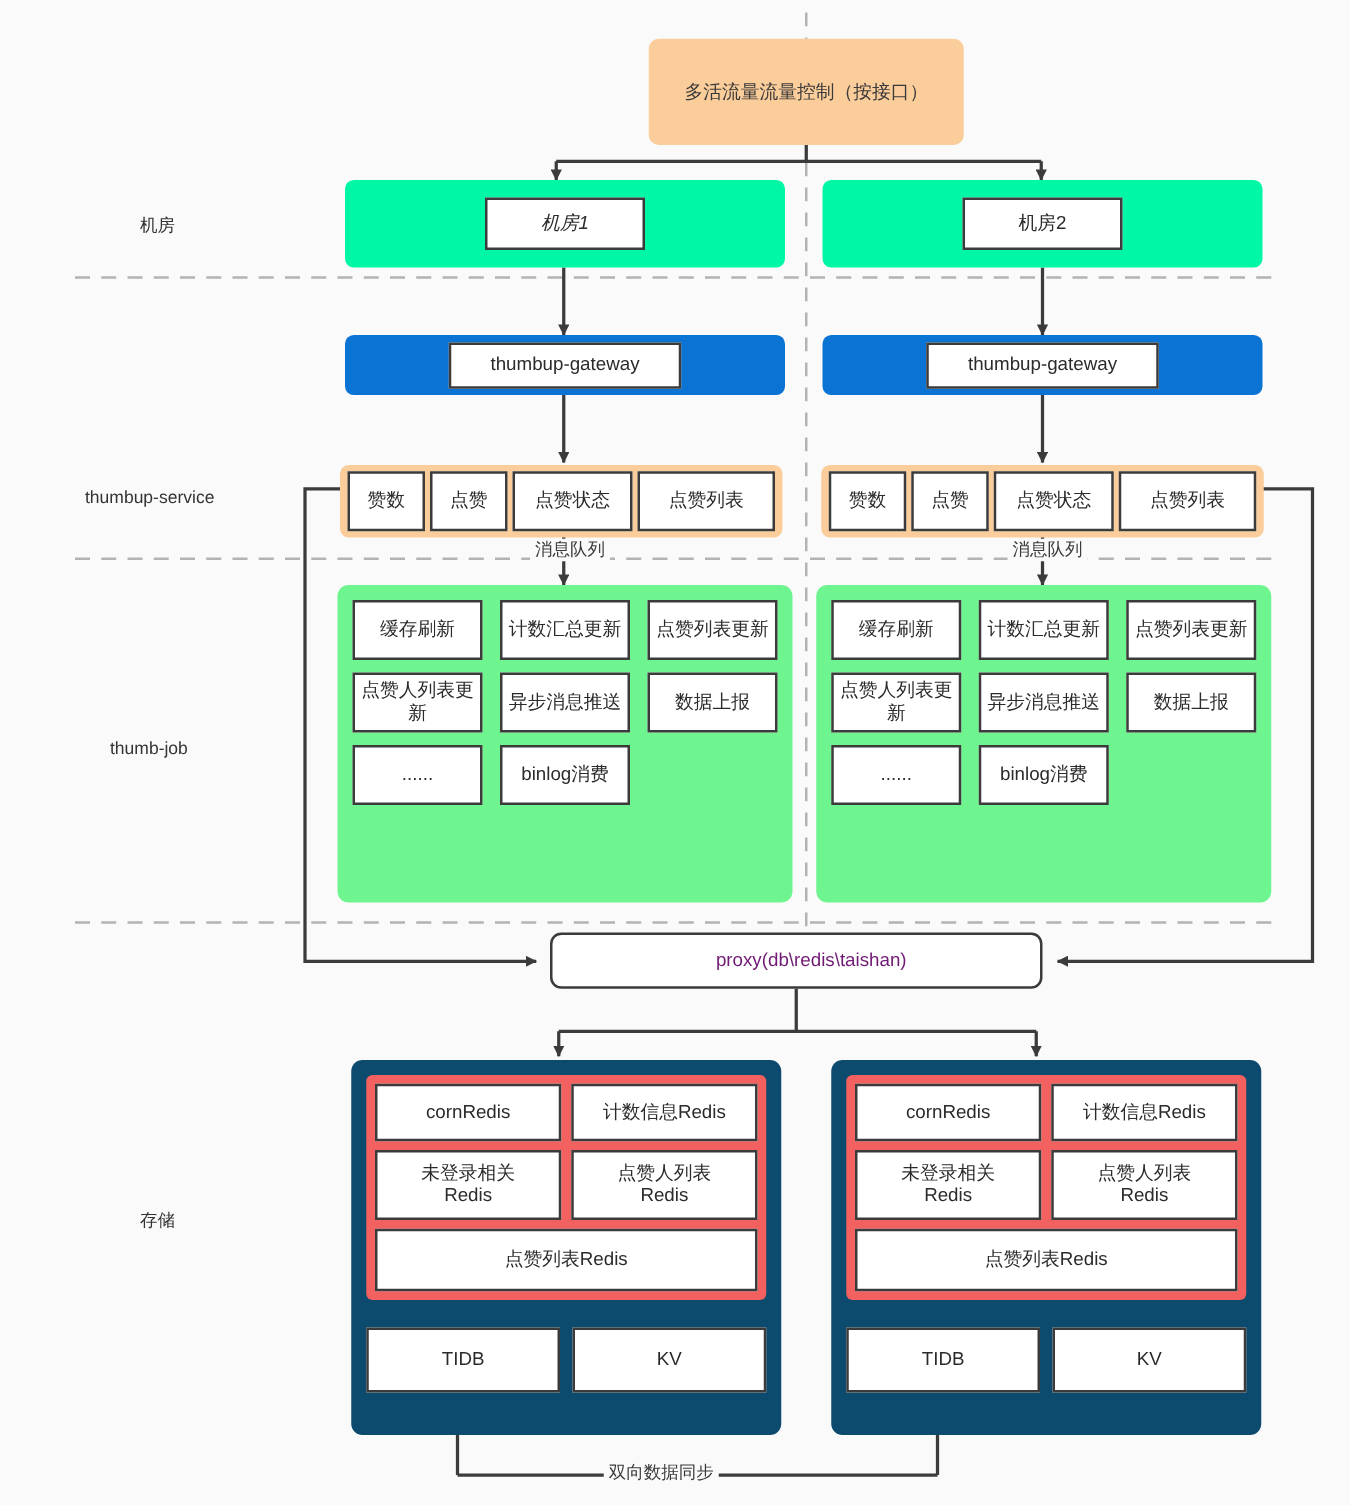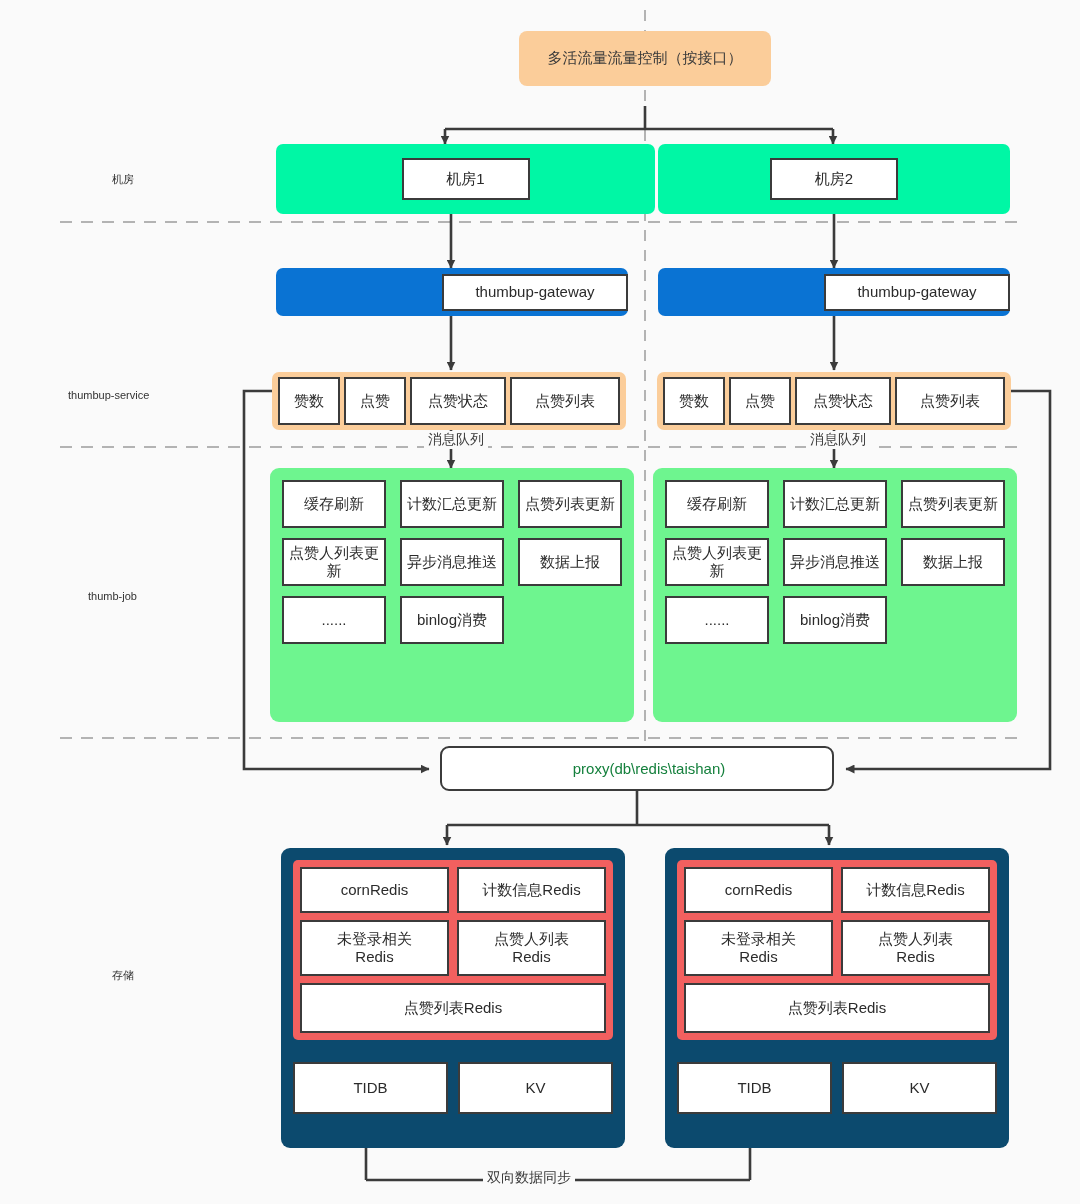--- a/index.html
+++ b/index.html
@@ -12,38 +12,38 @@
   #canvas { position: relative; width: 1080px; height: 1204px; }
 
   
   #wires { position: absolute; left: 0; top: 0; width: 1080px; height: 1204px; pointer-events: none; }
 
   
   .abs { position: absolute; }
 
   
   .row-label {
-    font-size: 11px; color: #333; white-space: nowrap;
+    font-size: 14px; color: #333; white-space: nowrap;
     text-align: right;
   }
 
   
   .ctrl-box {
     background: #fbcd9a; border-radius: 8px;
     display: flex; align-items: center; justify-content: center;
     font-size: 15px; color: #3a3a3a; text-align: center;
   }
 
   
   .band {
     border-radius: 7px;
     display: flex; align-items: center; justify-content: center;
   }
   .band.green-band { background: #00f7a5; }
-  .band.blue-band  { background: #0a73d3; justify-content: flex-end; }
+  .band.blue-band  { background: #0a73d3; }
 
   
   .wbox {
     background: #fff; border: 2.5px solid #3b3b3b;
     display: flex; align-items: center; justify-content: center;
     font-size: 15px; color: #2b2b2b; text-align: center;
     line-height: 1.22;
   }
 
   
@@ -61,21 +61,21 @@
     grid-template-columns: 1fr 1fr 1fr; grid-auto-rows: 48px;
     column-gap: 14px; row-gap: 10px;
     align-content: start;
   }
   .job-panel .wbox { width: 100%; height: 100%; }
 
   
   .proxy-box {
     background: #fff; border: 2.5px solid #3b3b3b; border-radius: 9px;
     display: flex; align-items: center; justify-content: center;
-    font-size: 15px; color: #15803d; padding-left: 24px;
+    font-size: 15px; color: #701a75; padding-left: 24px;
   }
 
   
   .store-panel {
     background: #0c4a6e; border-radius: 9px;
     padding: 12px;
     display: flex; flex-direction: column; gap: 10px;
   }
   .redis-group {
     background: #f2605f; border-radius: 5px;
@@ -145,23 +145,23 @@
       <path d="M366,1180 L366,1135" marker-end="url(#ah)"></path>
       <path d="M750,1180 L750,1135" marker-end="url(#ah)"></path>
     </g>
   </svg>
 
   <div class="abs row-label" style="left:112px; top:172px;">机房</div>
   <div class="abs row-label" style="left:68px; top:389px;">thumbup-service</div>
   <div class="abs row-label" style="left:88px; top:590px;">thumb-job</div>
   <div class="abs row-label" style="left:112px; top:968px;">存储</div>
 
-  <div class="abs ctrl-box" style="left:519px; top:31px; width:252px; height:55px;">多活流量流量控制（按接口）</div>
-
-  <div class="abs band green-band" style="left:276px; top:144px; width:379px; height:70px;">
+  <div class="abs ctrl-box" style="left:519px; top:31px; width:252px; height:85px;">多活流量流量控制（按接口）</div>
+
+  <div class="abs band green-band" style="left:276px; top:144px; width:352px; height:70px;font-style:italic;">
     <div class="wbox" style="width:128px; height:42px;">机房1</div>
   </div>
   <div class="abs band green-band" style="left:658px; top:144px; width:352px; height:70px;">
     <div class="wbox" style="width:128px; height:42px;">机房2</div>
   </div>
 
   <div class="abs band blue-band" style="left:276px; top:268px; width:352px; height:48px;">
     <div class="wbox" style="width:186px; height:37px;">thumbup-gateway</div>
   </div>
   <div class="abs band blue-band" style="left:658px; top:268px; width:352px; height:48px;">

